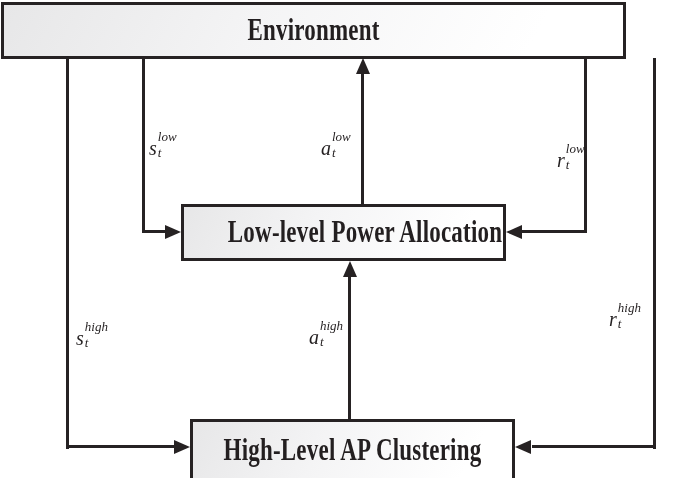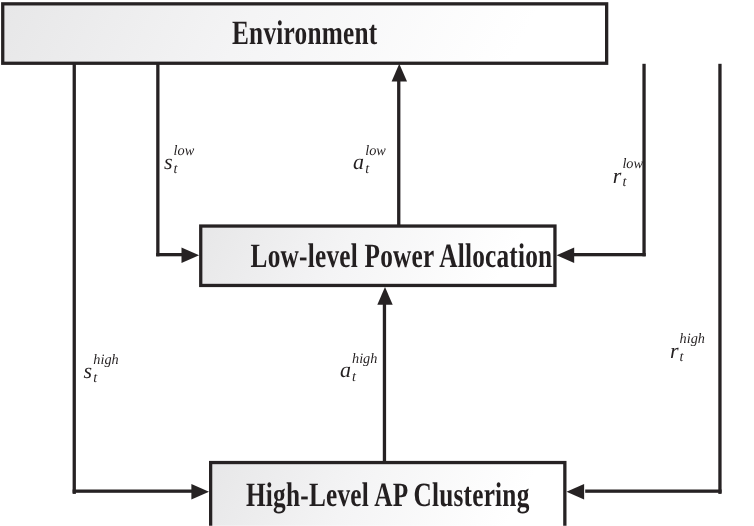--- a/index.html
+++ b/index.html
@@ -19,21 +19,21 @@
   .box{
     position:absolute;box-sizing:border-box;
     border:3px solid var(--border-color);
     background:linear-gradient(118deg,var(--box-fill-start) 0%,#f4f4f5 40%,var(--box-fill-end) 85%);
     display:flex;align-items:center;justify-content:center;
   }
   .box-label{
     font-weight:bold;font-size:23px;color:var(--text-color);
     transform:scaleY(1.35);white-space:nowrap;letter-spacing:0.2px;
   }
-  .box-env{left:1px;top:2px;width:552px;height:57px;}
+  .box-env{left:1px;top:2px;width:625px;height:57px;}
   .box-low{left:181px;top:204px;width:325px;height:57px;padding-left:43px;}
   .box-high{left:190px;top:419px;width:325px;height:64px;}
   .vline,.hline{position:absolute;background:var(--line-color);}
   .vline{width:3px;}
   .hline{height:3px;}
   .arrow{position:absolute;width:0;height:0;}
   .arrow-up{border-left:7px solid transparent;border-right:7px solid transparent;border-bottom:16px solid var(--line-color);}
   .arrow-right{border-top:7px solid transparent;border-bottom:7px solid transparent;border-left:16px solid var(--line-color);}
   .arrow-left{border-top:7px solid transparent;border-bottom:7px solid transparent;border-right:16px solid var(--line-color);}
   .math{

